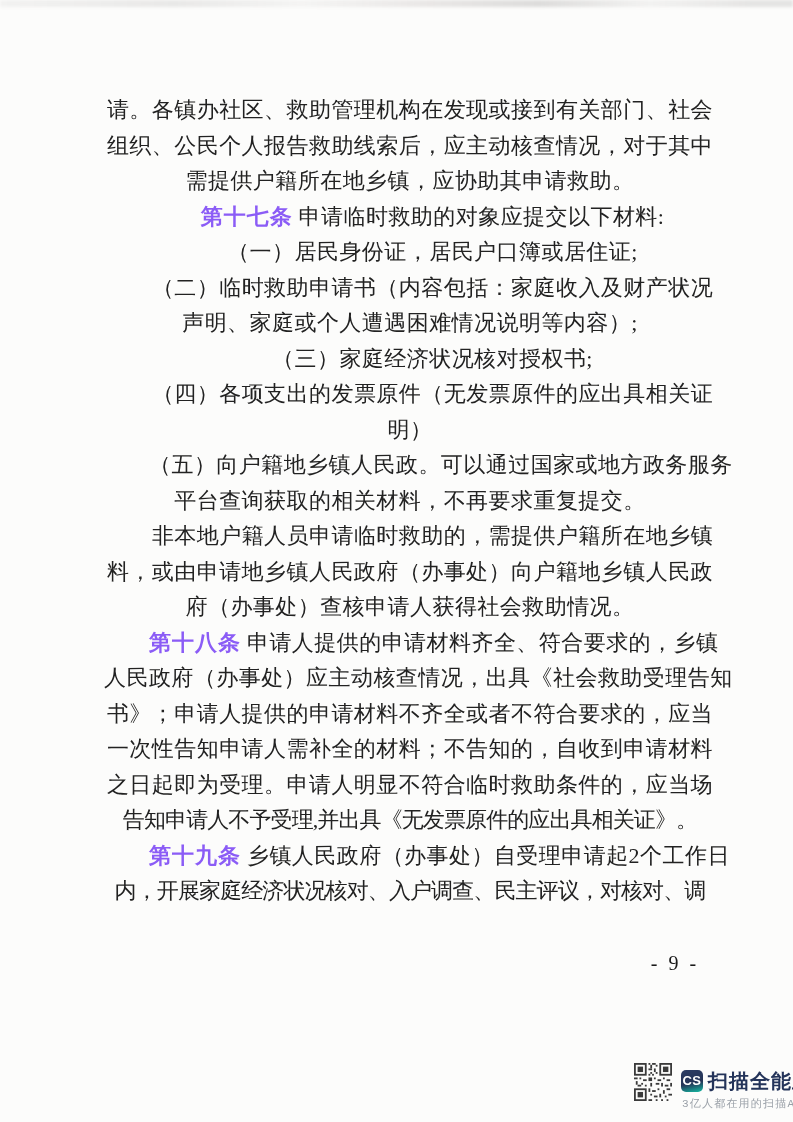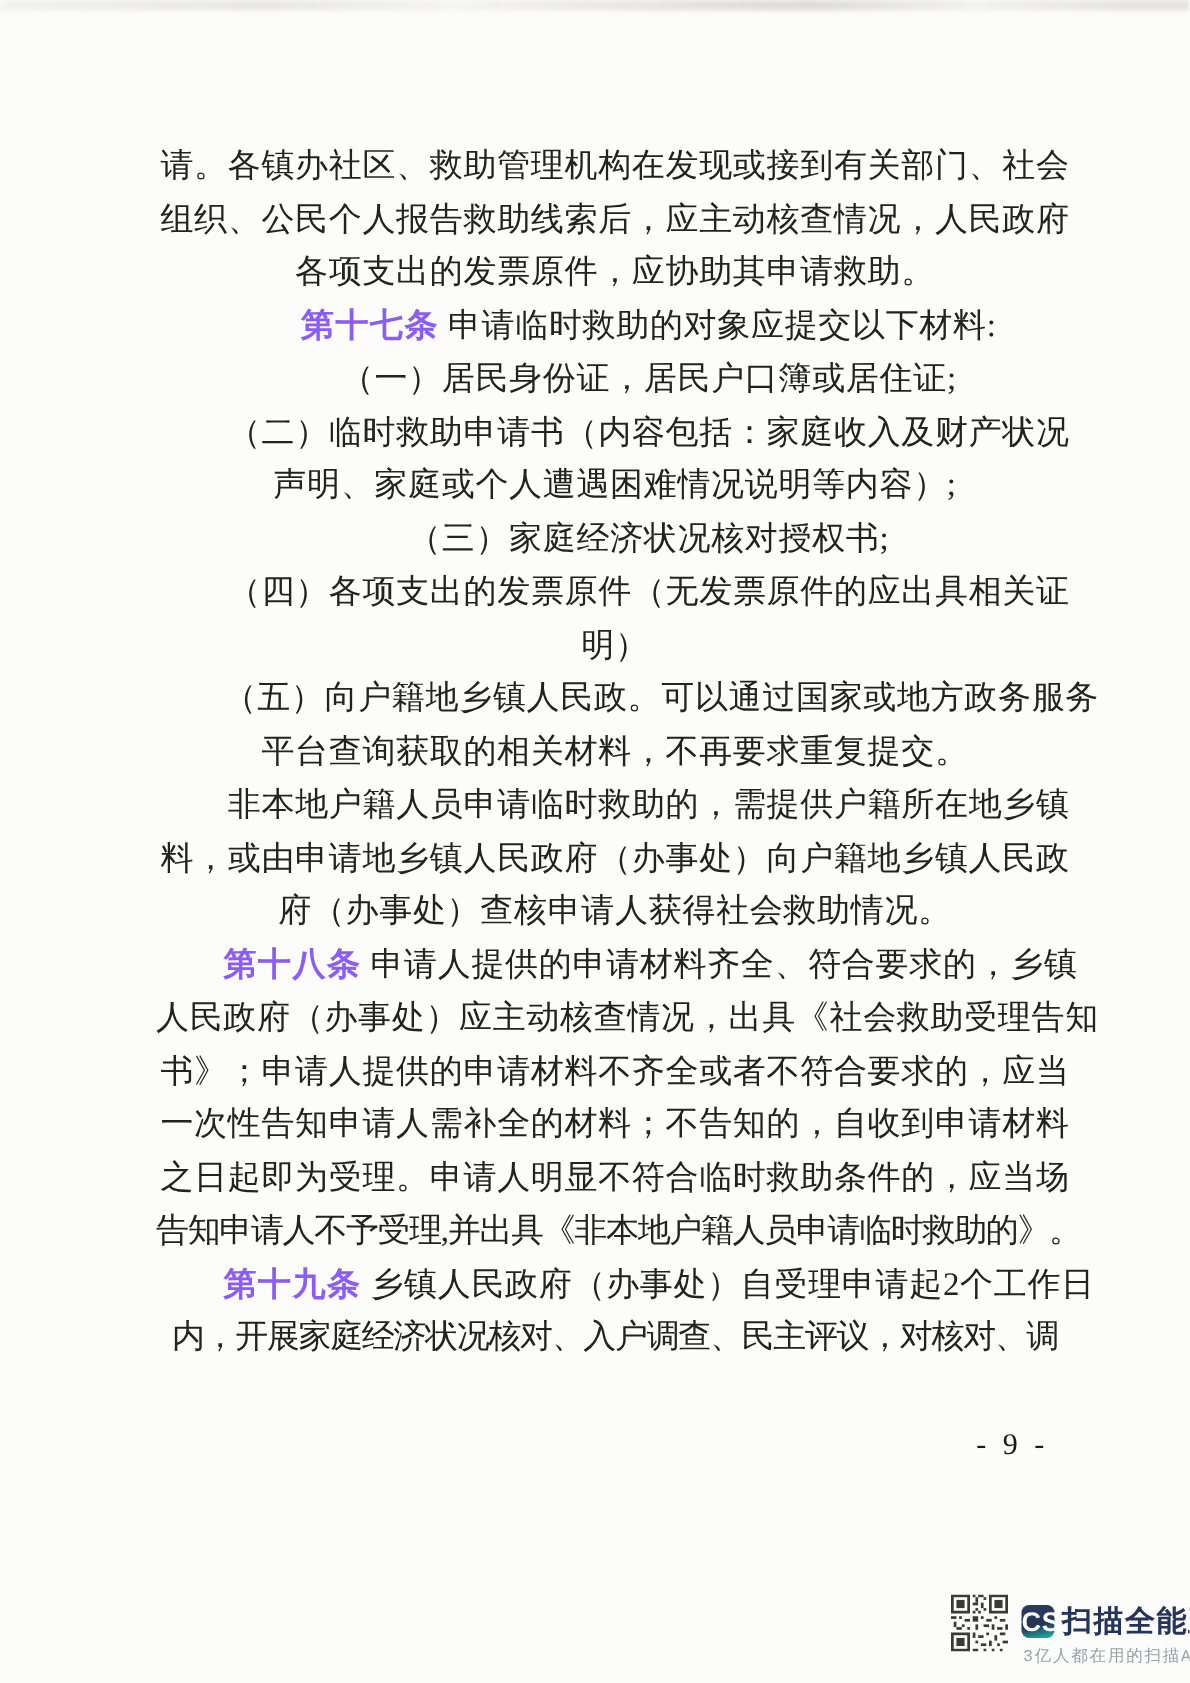--- a/index.html
+++ b/index.html
@@ -43,21 +43,21 @@
     font-family:"Liberation Serif","DejaVu Serif",serif;
     text-align:center;
   }
   .watermark{position:absolute;left:634px;top:1062px;width:150px;height:46px;}
   .qr{position:absolute;left:0;top:1px;width:38px;height:38px;}
   .cs-badge{
     position:absolute;left:47px;top:8px;width:22px;height:22px;
     border-radius:5px;
     background:linear-gradient(168deg,#2c3c63 0%,#243356 58%,#14bda4 100%);
     color:#ffffff;font-family:"Liberation Sans","DejaVu Sans",sans-serif;
-    font-weight:bold;font-size:18px;line-height:22px;text-align:right;
+    font-weight:bold;font-size:13px;line-height:22px;text-align:center;
     letter-spacing:0.5px;
   }
   .cs-title{
     position:absolute;left:74px;top:8px;height:22px;line-height:22px;
     font-family:"Liberation Sans","DejaVu Sans",sans-serif;
     font-weight:bold;font-size:20px;color:var(--navy);
     letter-spacing:1px;white-space:nowrap;
   }
   .cs-tagline{
     position:absolute;left:48px;top:34px;
@@ -65,40 +65,40 @@
     font-size:11px;color:var(--gray);letter-spacing:1.2px;white-space:nowrap;
   }
 </style>
 </head>
 <body>
 
 <div class="scan-edge"></div>
 
 <div class="doc-body">
     <p class="line">请。各镇办社区、救助管理机构在发现或接到有关部门、社会</p>
-    <p class="line">组织、公民个人报告救助线索后，应主动核查情况，人民政府</p>
-    <p class="line">各项支出的发票原件，应协助其申请救助。</p>
+    <p class="line">组织、公民个人报告救助线索后，应主动核查情况，对于其中</p>
+    <p class="line">需提供户籍所在地乡镇，应协助其申请救助。</p>
     <p class="line indent"><b>第十七条</b> 申请临时救助的对象应提交以下材料:</p>
     <p class="line indent">（一）居民身份证，居民户口簿或居住证;</p>
     <p class="line indent">（二）临时救助申请书（内容包括：家庭收入及财产状况</p>
     <p class="line">声明、家庭或个人遭遇困难情况说明等内容）;</p>
     <p class="line indent">（三）家庭经济状况核对授权书;</p>
     <p class="line indent">（四）各项支出的发票原件（无发票原件的应出具相关证</p>
     <p class="line">明）</p>
     <p class="line indent">（五）向户籍地乡镇人民政。可以通过国家或地方政务服务</p>
     <p class="line">平台查询获取的相关材料，不再要求重复提交。</p>
     <p class="line indent">非本地户籍人员申请临时救助的，需提供户籍所在地乡镇</p>
     <p class="line">料，或由申请地乡镇人民政府（办事处）向户籍地乡镇人民政</p>
     <p class="line">府（办事处）查核申请人获得社会救助情况。</p>
     <p class="line indent"><b>第十八条</b> 申请人提供的申请材料齐全、符合要求的，乡镇</p>
     <p class="line">人民政府（办事处）应主动核查情况，出具《社会救助受理告知</p>
     <p class="line">书》；申请人提供的申请材料不齐全或者不符合要求的，应当</p>
     <p class="line">一次性告知申请人需补全的材料；不告知的，自收到申请材料</p>
     <p class="line">之日起即为受理。申请人明显不符合临时救助条件的，应当场</p>
-    <p class="line tight">告知申请人不予受理,并出具《非本地户籍人员申请临时救助的》。</p>
+    <p class="line tight">告知申请人不予受理,并出具《无发票原件的应出具相关证》。</p>
     <p class="line indent"><b>第十九条</b> 乡镇人民政府（办事处）自受理申请起2个工作日</p>
     <p class="line tight">内，开展家庭经济状况核对、入户调查、民主评议，对核对、调</p>
   </div>
 
 <div class="page-number">- 9 -</div>
 
 <div class="watermark">
   <svg class="qr" viewBox="0 0 21 21" xmlns="http://www.w3.org/2000/svg">
     <g fill="#3a3a3a">
       <rect x="0" y="0" width="7" height="7"></rect>

